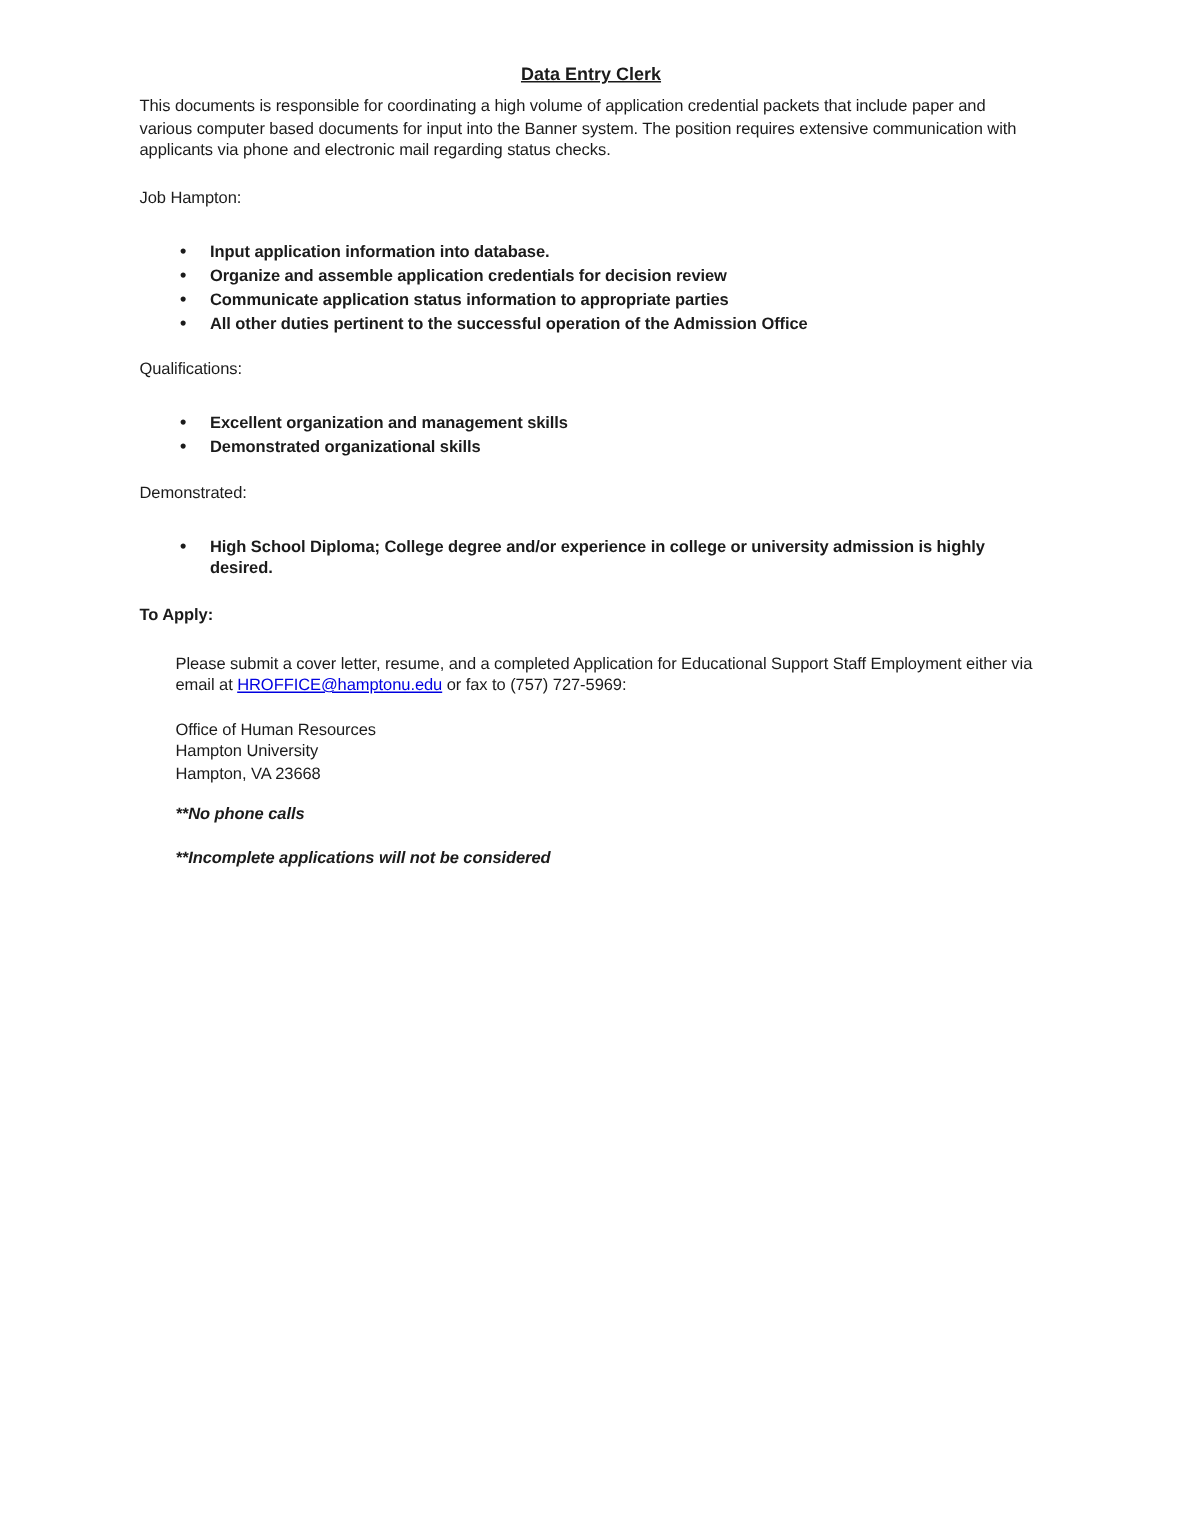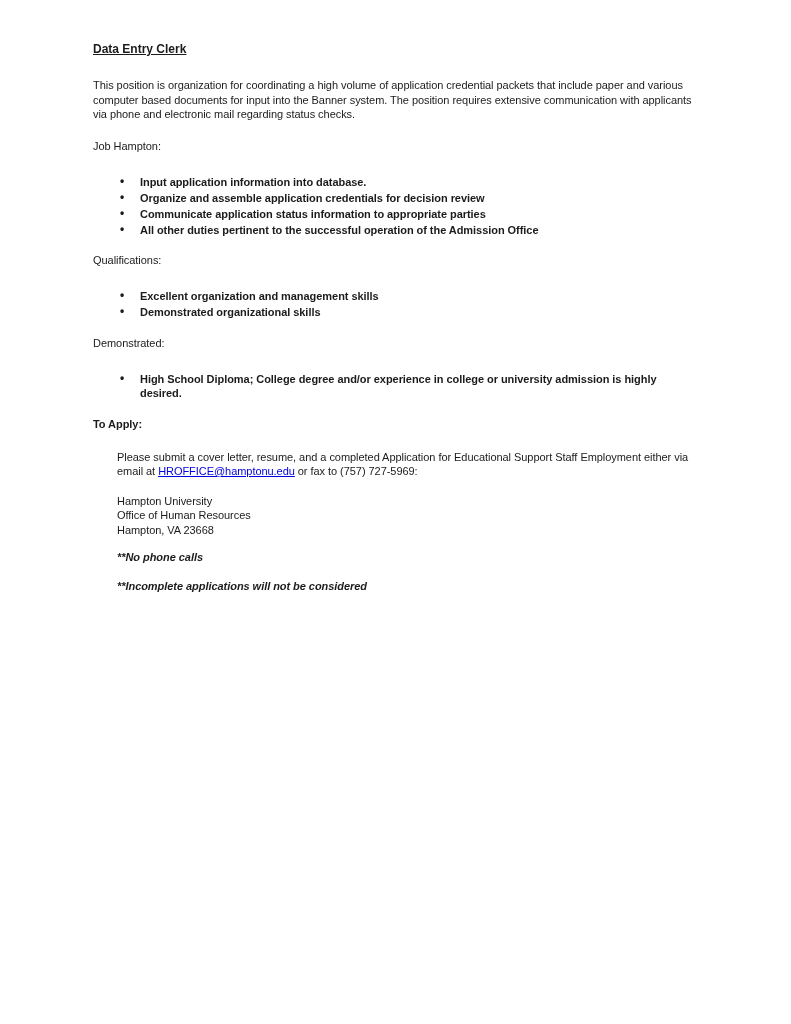--- a/index.html
+++ b/index.html
@@ -14,22 +14,23 @@
   }
   .page {
     width: 791px;
     height: 1024px;
     padding: 42px 96px 0 93px;
   }
   .title {
     font-size: 12px;
     font-weight: bold;
     text-decoration: underline;
-    margin: 0 0 21px 0;
+    margin: 0 0 7px 0;
     line-height: 15px;
+    text-align: center;
   }
   .body-text {
     font-size: 11px;
     line-height: 14.5px;
     letter-spacing: -0.05px;
   }
   .intro {
     margin: 0 0 17px 0;
     max-width: 600px;
   }
@@ -87,21 +88,21 @@
     line-height: 14.5px;
   }
 </style>
 </head>
 <body>
 
 <div class="page">
 
   <h1 class="title">Data Entry Clerk</h1>
 
-  <p class="body-text intro">This position is organization for coordinating a high volume of application credential packets that include paper and various computer based documents for input into the Banner system.  The position requires extensive communication with applicants via phone and electronic mail regarding status checks.</p>
+  <p class="body-text intro">This documents is responsible for coordinating a high volume of application credential packets that include paper and various computer based documents for input into the Banner system.  The position requires extensive communication with applicants via phone and electronic mail regarding status checks.</p>
 
   <p class="body-text section-heading">Job Hampton:</p>
   <ul class="body-text bullet-list">
     <li>Input application information into database.</li>
     <li>Organize and assemble application credentials for decision review</li>
     <li>Communicate application status information to appropriate parties</li>
     <li>All other duties pertinent to the successful operation of the Admission Office</li>
   </ul>
 
   <p class="body-text section-heading">Qualifications:</p>
@@ -114,22 +115,22 @@
   <ul class="body-text bullet-list">
     <li>High School Diploma; College degree and/or experience in college or university admission is highly desired.</li>
   </ul>
 
   <p class="body-text to-apply-heading">To Apply:</p>
 
   <div class="apply-block">
     <p class="body-text apply-para"><span>Please submit a cover letter, resume, and a completed Application for Educational Support Staff Employment either via email at </span><a class="email-link">HROFFICE@hamptonu.edu</a><span> or fax to (757) 727-5969:</span></p>
 
     <div class="body-text address">
+      <div>Office of Human Resources</div>
       <div>Hampton University</div>
-      <div>Office of Human Resources</div>
       <div>Hampton, VA 23668</div>
     </div>
 
     <p class="body-text note">**No phone calls</p>
     <p class="body-text note">**Incomplete applications will not be considered</p>
   </div>
 
 </div>
 
 </body></html>

